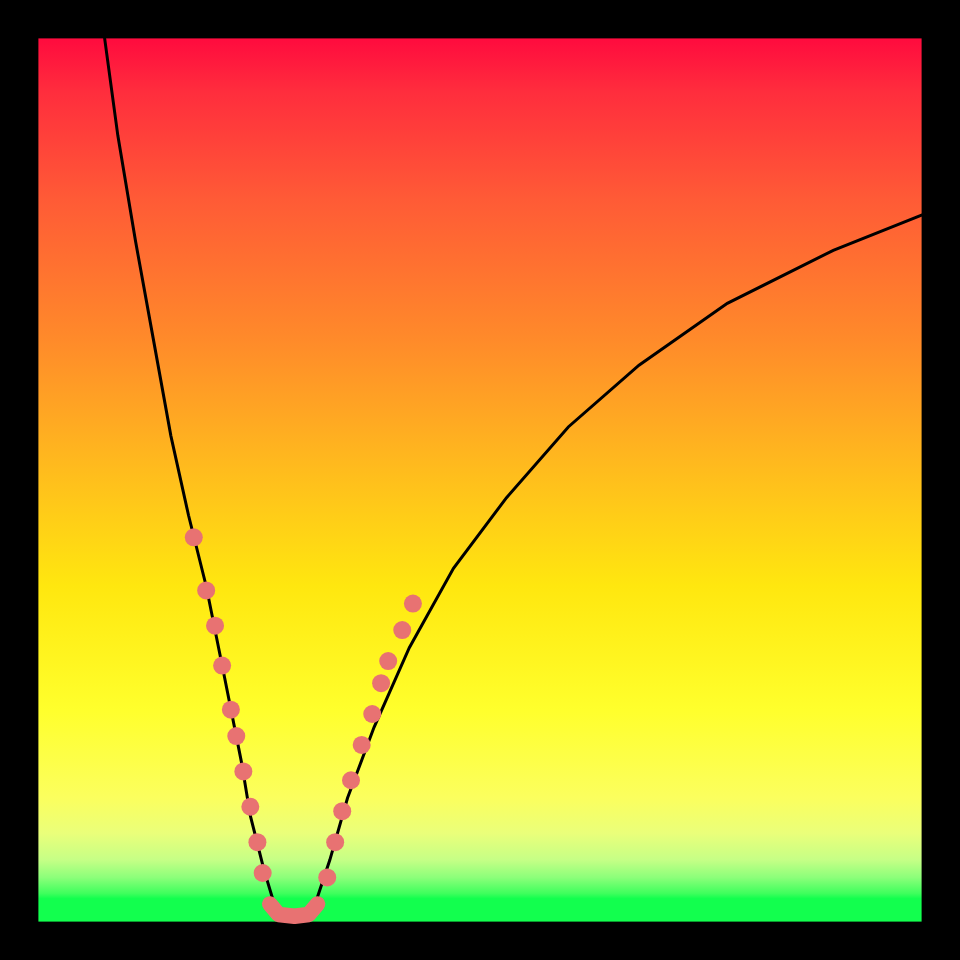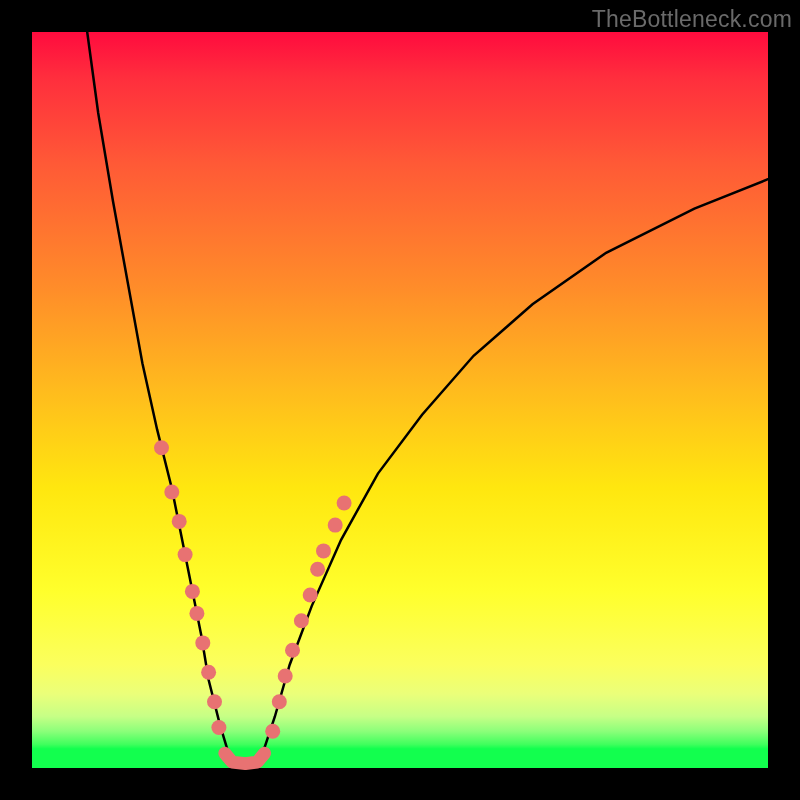--- a/index.html
+++ b/index.html
@@ -56,21 +56,20 @@
     width: 800px; height: 800px;
     pointer-events: none;
   }
 </style>
 </head>
 <body>
 
 <div class="frame">
   <div class="plot"></div>
 
-  <div class="watermark">TheBottleneck.com</div>
 
   <svg class="curve-layer" viewBox="0 0 800 800">
       <path d="M87.2 32.0 L98.2 113.0 L113.0 201.3 L127.7 282.2 L142.4 363.2 L157.1 429.4 L171.8 488.3 L186.6 561.9 L201.3 635.5 L208.6 679.7 L219.7 723.8 L230.7 760.6" fill="none" stroke="#000" stroke-width="2.5" stroke-linecap="round"></path>
       <path d="M260.2 760.6 L274.9 716.5 L289.6 665.0 L311.7 606.1 L341.1 539.8 L377.9 473.6 L422.1 414.7 L473.6 355.8 L532.5 304.3 L606.1 252.8 L694.4 208.6 L768.0 179.2" fill="none" stroke="#000" stroke-width="2.5" stroke-linecap="round"></path>
       <path d="M224.8 753.3 L232.2 762.1 L245.4 763.6 L257.2 762.1 L264.6 753.3" fill="none" stroke="#e87272" stroke-width="13" stroke-linecap="round" stroke-linejoin="round"></path>
       <circle cx="161.5" cy="447.8" r="7.5" fill="#e87272"></circle>
       <circle cx="171.8" cy="492.0" r="7.5" fill="#e87272"></circle>
       <circle cx="179.2" cy="521.4" r="7.5" fill="#e87272"></circle>
       <circle cx="185.1" cy="554.6" r="7.5" fill="#e87272"></circle>
       <circle cx="192.4" cy="591.4" r="7.5" fill="#e87272"></circle>

